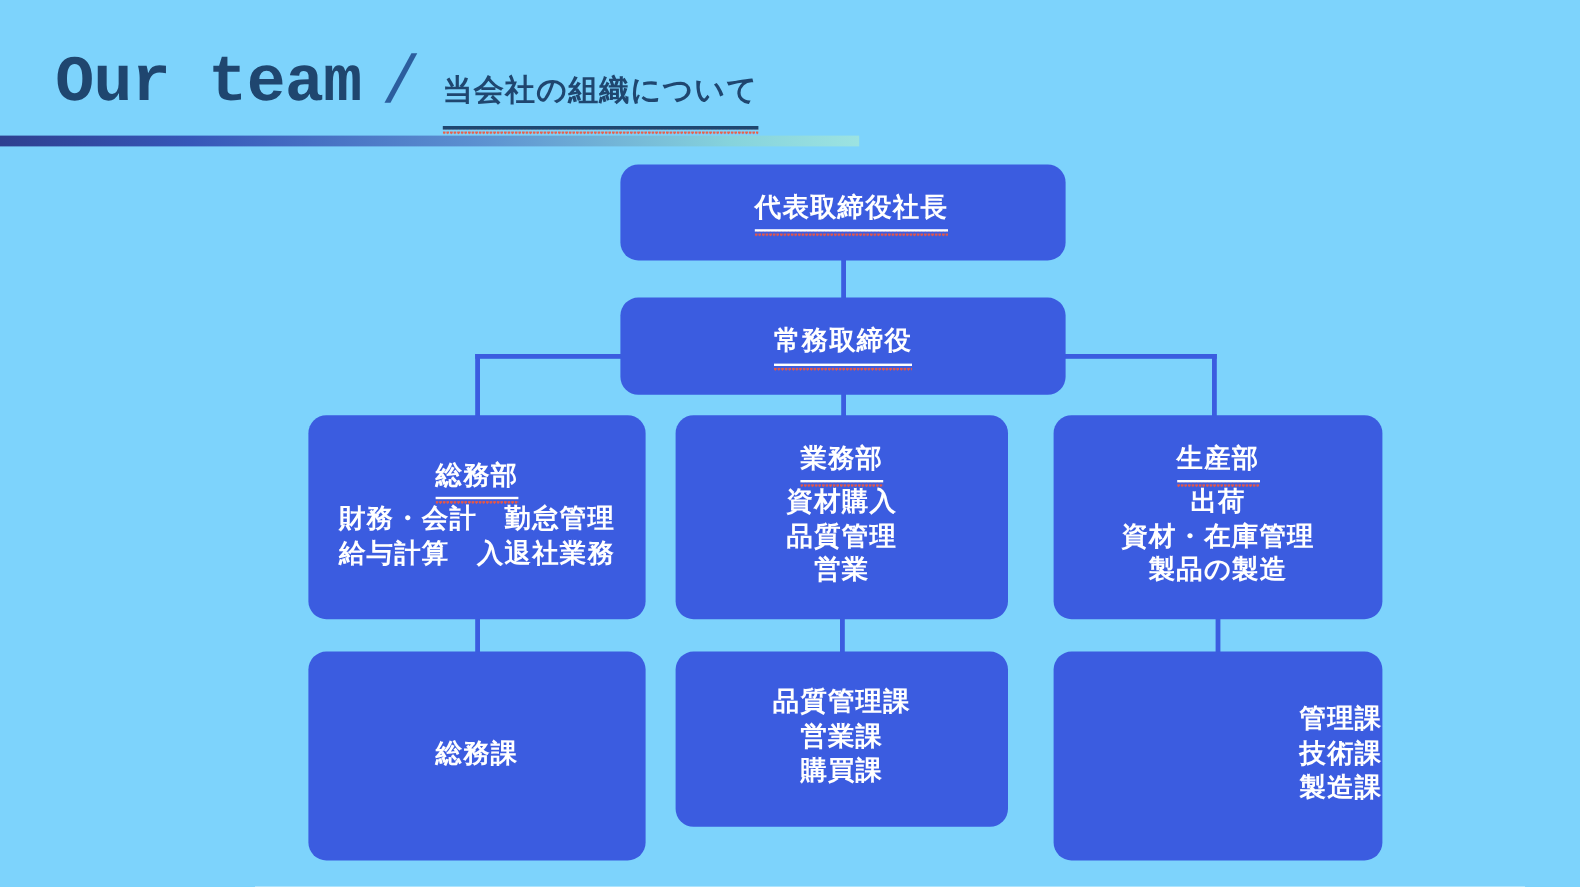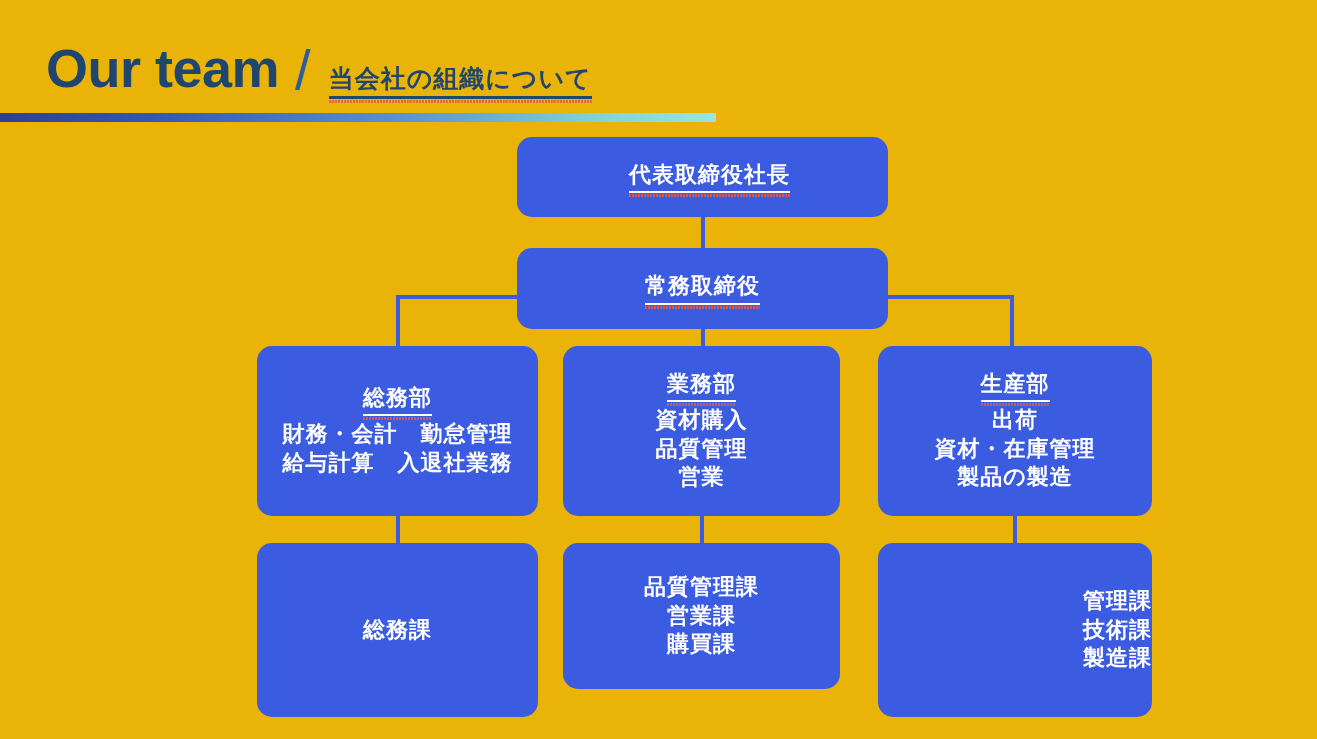--- a/index.html
+++ b/index.html
@@ -9,21 +9,22 @@
     height: 739px;
     overflow: hidden;
     background: #ffffff;
     font-family: "Liberation Sans", "DejaVu Sans", sans-serif;
   }
 
   #slide {
     position: relative;
     width: 1317px;
     height: 739px;
-    background: #eab308;
+    background: #7dd3fc;
+    font-family: Liberation Mono, monospace;
   }
 
   
   .header {
     position: absolute;
     left: 0; top: 0;
     width: 1317px;
     height: 122px;
   }
 
@@ -54,21 +55,21 @@
     line-height: 1;
   }
 
   .title-sub {
     position: relative;
     font-size: 25px;
     font-weight: 700;
     color: #1F466F;
     letter-spacing: 1px;
     line-height: 1;
-    padding-bottom: 5px;
+    padding-bottom: 16px;
     border-bottom: 3px solid #1F466F;
   }
 
   
   .sub-squiggle {
     position: absolute;
     left: 0;
     bottom: -7px;
     width: 100%;
     height: 4px;

